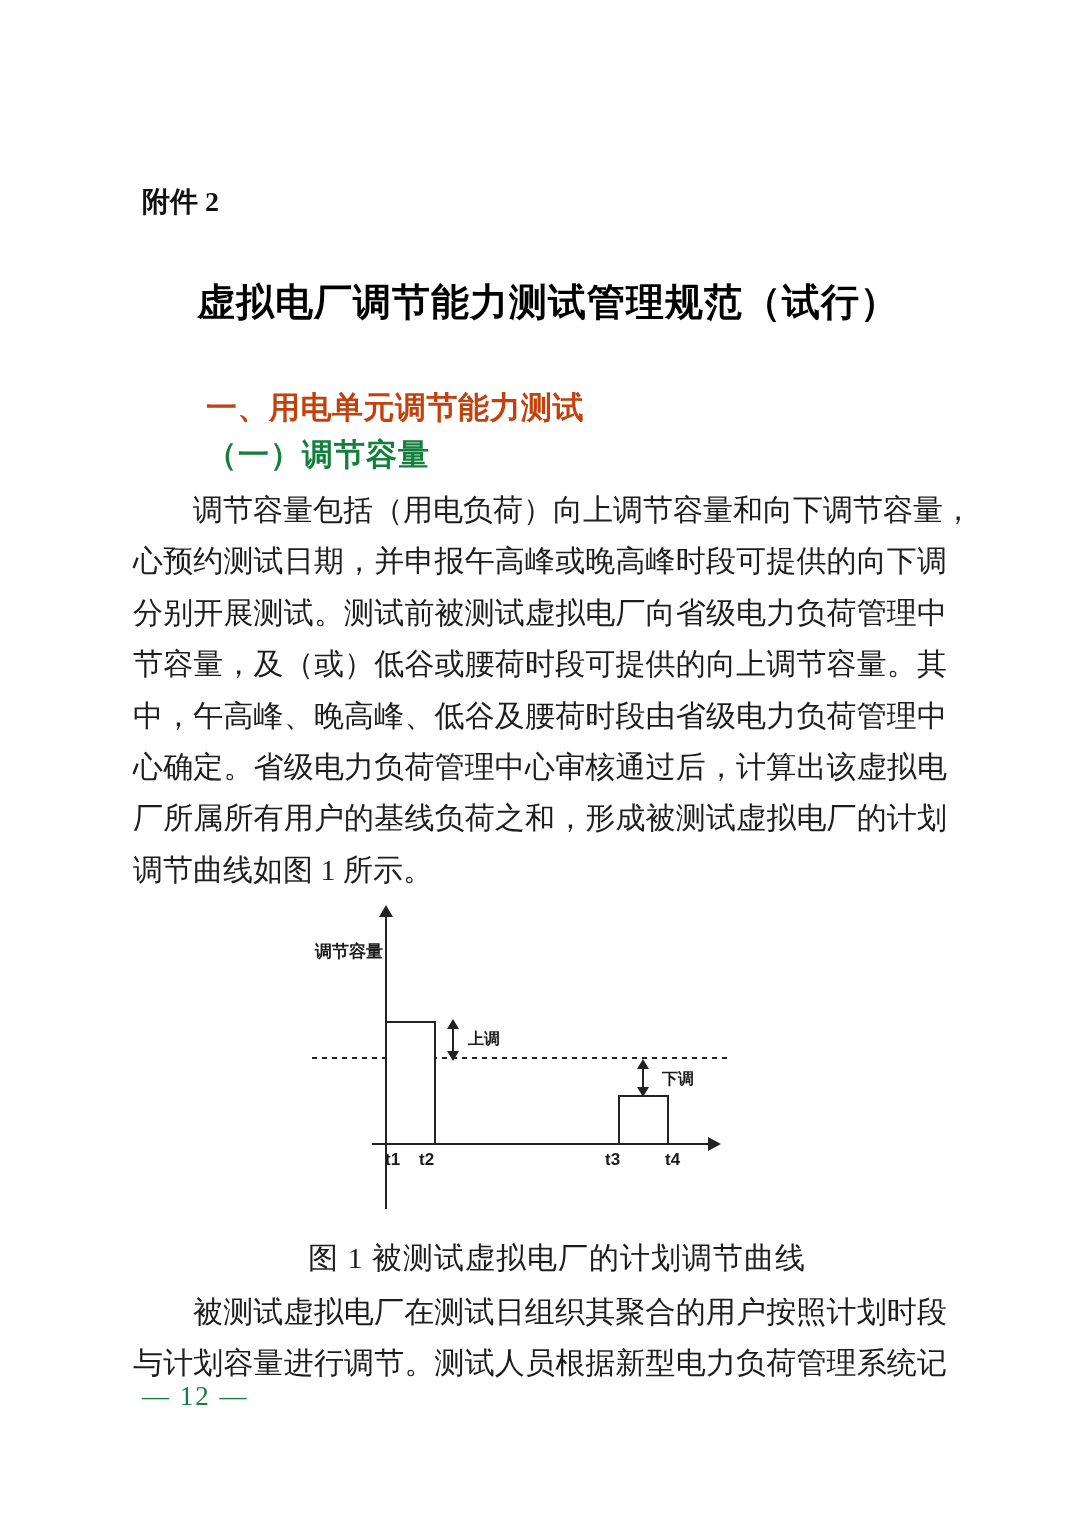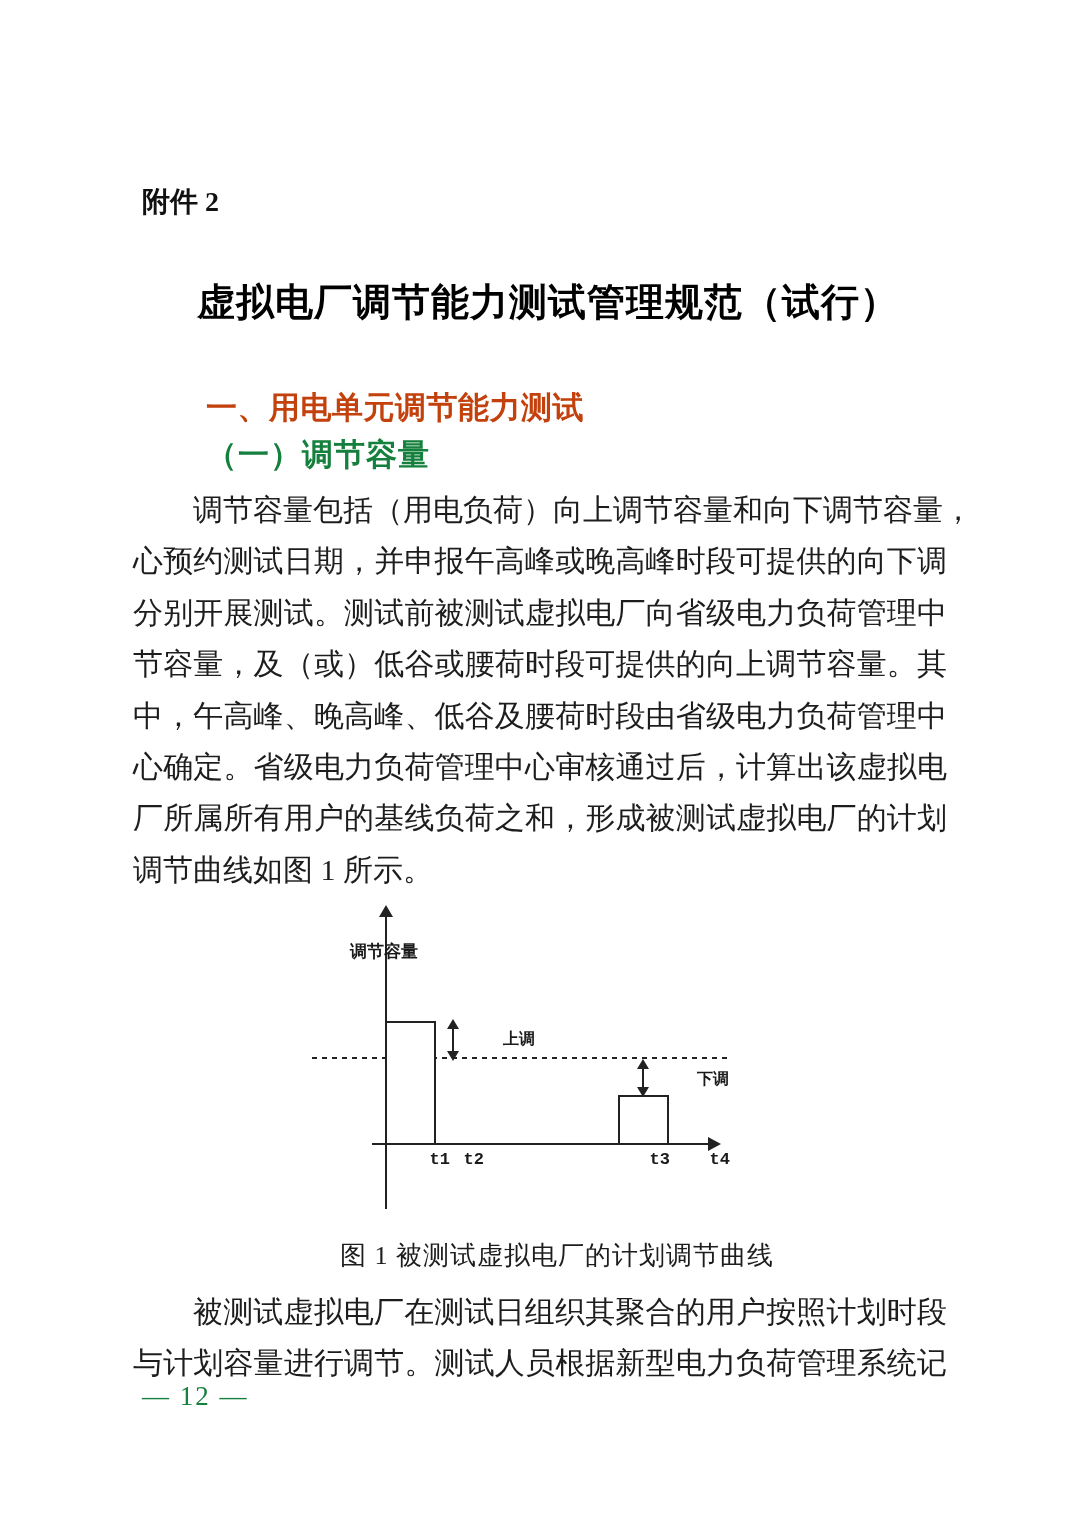--- a/index.html
+++ b/index.html
@@ -53,44 +53,44 @@
     border-left:7px solid transparent;border-right:7px solid transparent;
     border-bottom:12px solid #222;}
   .axis-x{left:72px;top:238px;width:338px;height:2px;background:#222;}
   .axis-x-head{left:408px;top:232px;width:0;height:0;
     border-top:7px solid transparent;border-bottom:7px solid transparent;
     border-left:13px solid #222;}
   .baseline{left:12px;top:152px;width:418px;height:2px;
     background:repeating-linear-gradient(90deg,#222 0 5px,transparent 5px 10px);}
   .fig-label{
     font-family:"Liberation Sans","DejaVu Sans",sans-serif;
-    font-weight:bold;font-size:16px;color:#1a1a1a;white-space:nowrap;margin-left:35px;
+    font-weight:bold;font-size:16px;color:#1a1a1a;white-space:nowrap;
   }
   .ylab{left:15px;top:35px;font-size:17px;}
   .bar{background:#fff;border:2px solid #222;box-sizing:border-box;}
   .bar-up{left:85px;top:116px;width:51px;height:124px;}
   .bar-down{left:318px;top:190px;width:51px;height:50px;}
   .varrow{width:12px;}
   .varrow .stem{left:5px;top:8px;width:2px;background:#222;}
   .varrow .head{left:0;width:0;height:0;
     border-left:6px solid transparent;border-right:6px solid transparent;}
   .varrow .head.top{top:0;border-bottom:10px solid #222;}
   .varrow .head.bot{bottom:0;border-top:10px solid #222;}
   .arr-up{left:147px;top:114px;height:42px;}
   .arr-up .stem{height:26px;}
   .arr-down{left:337px;top:154px;height:38px;}
   .arr-down .stem{height:22px;}
   .lab-up{left:168px;top:124px;}
   .lab-down{left:362px;top:164px;}
-  .tick{top:245px;width:30px;text-align:right;font-size:17px;font-family:Liberation Mono, monospace;}
+  .tick{top:245px;width:30px;text-align:left;font-size:17px;}
   .t1{left:85px;} .t2{left:119px;} .t3{left:305px;} .t4{left:365px;}
   
   .caption{
     position:absolute;left:133px;top:1238px;width:848px;
-    text-align:center;font-size:26px;color:#1d1d1d;
+    text-align:center;font-size:30px;color:#1d1d1d;
     letter-spacing:1px;white-space:nowrap;
   }
   .page-number{
     position:absolute;left:142px;top:1381px;
     font-size:27px;color:#15803d;letter-spacing:2px;text-align:right;
   }
 </style>
 </head>
 <body>
 

